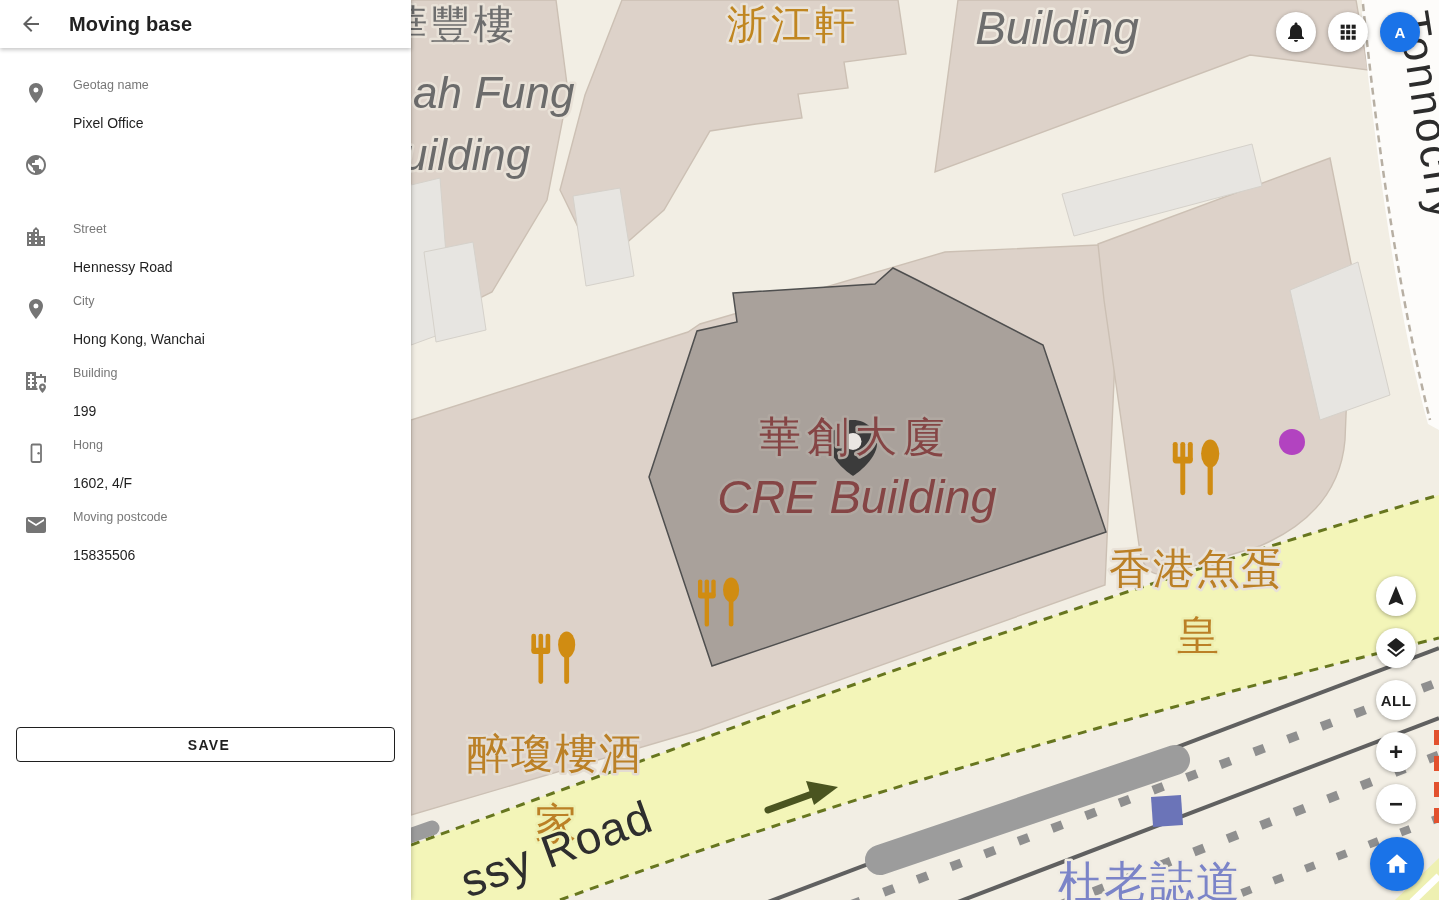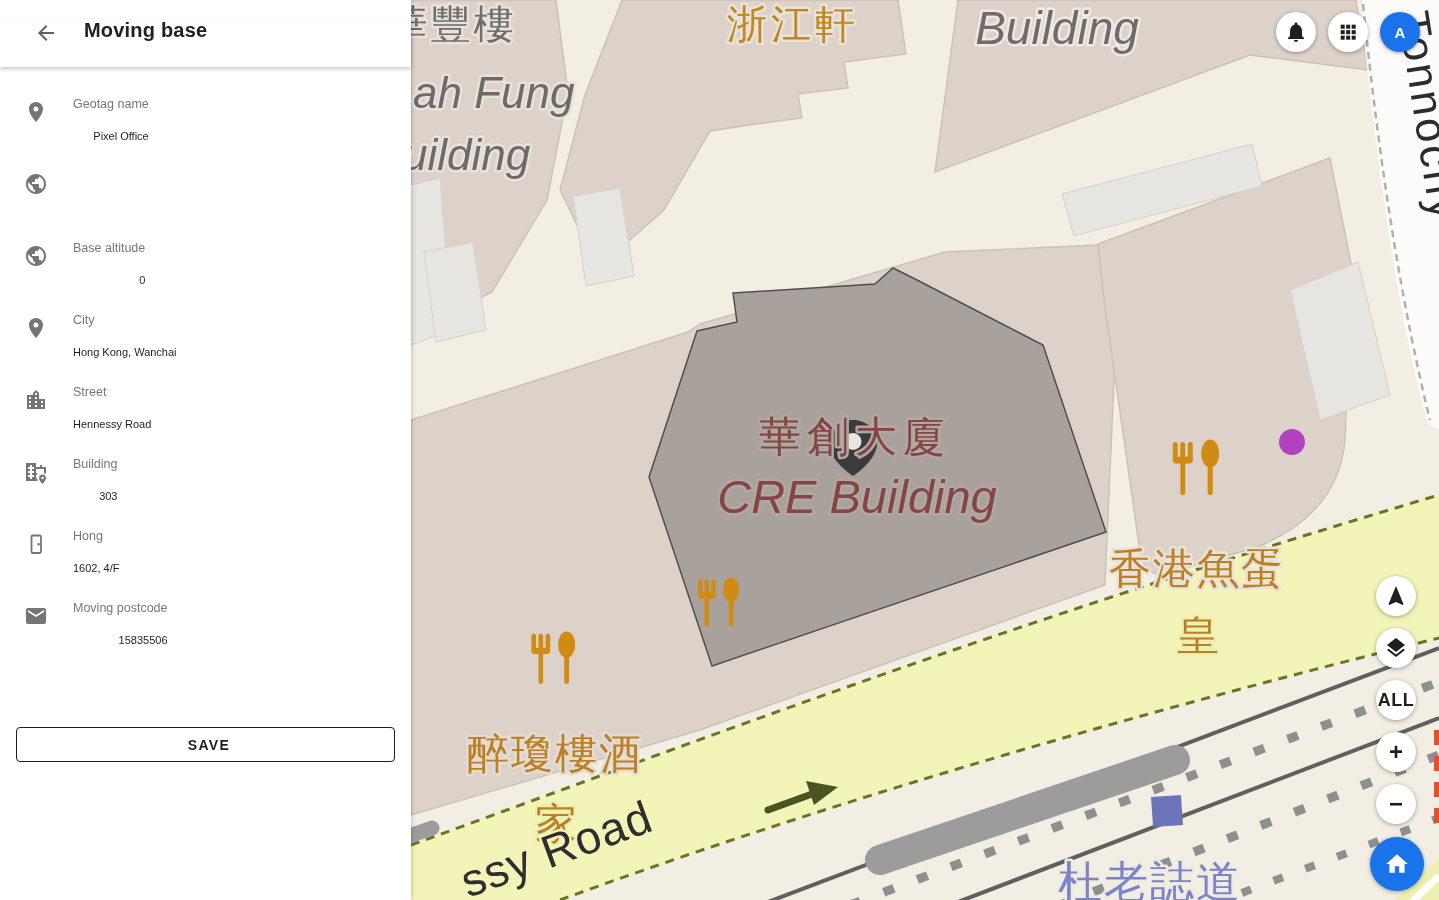--- a/index.html
+++ b/index.html
@@ -13,39 +13,39 @@
   .map svg.mapsvg { position:absolute; left:0; top:0; }
   .map text { font-family:"Liberation Sans","DejaVu Sans",sans-serif; paint-order:stroke; stroke-linejoin:round; }
 
   
   .fab { position:absolute; width:40px; height:40px; border-radius:50%;
          background:#fff; border:none; display:flex; align-items:center; justify-content:center;
          box-shadow:0 1px 4px rgba(0,0,0,.35); cursor:pointer; padding:0; }
   .fab svg { display:block; }
   .fab--primary { background:#1a73e8; color:#fff; }
   .fab--big { width:54px; height:54px; }
-  .fab--text { font-size:18px; font-weight:bold; letter-spacing:.5px; color:#1f1f1f; }
+  .fab--text { font-size:15px; font-weight:bold; letter-spacing:.5px; color:#1f1f1f; }
   .fab--glyph { font-size:24px; font-weight:bold; color:#1f1f1f; line-height:1; }
   .avatar-letter { font-size:15px; font-weight:bold; color:#fff; }
 
   
   .sidebar { position:absolute; left:0; top:0; width:411px; height:900px;
              background:#fff; z-index:10; box-shadow:0 0 5px rgba(0,0,0,.28); }
-  .appbar { position:relative; height:48px; background:#fff; display:flex; align-items:flex-start;
-            box-shadow:0 2px 4px rgba(0,0,0,.22); z-index:2; padding-left:32px;margin-top:19px; }
+  .appbar { position:relative; height:48px; background:#fff; display:flex; align-items:center;
+            box-shadow:0 2px 4px rgba(0,0,0,.22); z-index:2; padding-left:17px; }
   .back-btn { background:none; border:none; width:28px; height:28px; cursor:pointer;
               display:flex; align-items:center; justify-content:center; padding:0; }
   .appbar h1 { font-size:20px; font-weight:bold; color:#212121; margin-left:24px; letter-spacing:.2px; }
 
   .fields { padding-top:22px; }
   .field { height:72px; display:flex; align-items:flex-start; padding:4px 0 0 24px; cursor:pointer; }
   .field .ficon { width:24px; height:24px; margin-top:7px; flex:0 0 24px; }
   .field .ftexts { margin-left:25px; }
   .flabel { font-size:12.5px; color:#777; line-height:16px; padding-top:3px; }
-  .fvalue { font-size:11px; color:#1f1f1f; line-height:20px; margin-top:14px;text-align:right; }
+  .fvalue { font-size:14px; color:#1f1f1f; line-height:20px; margin-top:20px; }
 
   .save-btn { position:absolute; left:16px; top:727px; width:379px; height:35px;
               background:#fff; border:1px solid #1f1f1f; border-radius:4px;
               font-size:14px; font-weight:bold; letter-spacing:1.3px; color:#1f1f1f;
               cursor:pointer; font-family:inherit;padding-left:7px; }
 </style>
 </head>
 <body>
 
 <div id="app">
@@ -203,59 +203,50 @@
           <div class="fvalue">Pixel Office</div>
         </div>
       </div>
 
       <div class="field">
         <svg class="ficon" viewBox="0 0 24 24">
           <path fill="#757575" d="M12 2C6.48 2 2 6.48 2 12s4.48 10 10 10 10-4.48 10-10S17.52 2 12 2zm-1 17.93c-3.95-.49-7-3.85-7-7.93 0-.62.08-1.21.21-1.79L9 15v1c0 1.1.9 2 2 2v1.93zm6.9-2.54c-.26-.81-1-1.39-1.9-1.39h-1v-3c0-.55-.45-1-1-1H8v-2h2c.55 0 1-.45 1-1V7h2c1.1 0 2-.9 2-2v-.41c2.93 1.19 5 4.06 5 7.41 0 2.08-.8 3.97-2.1 5.39z"></path>
         </svg>
       </div>
 
-      <div class="field">
-        <svg class="ficon" viewBox="0 0 24 24">
-          <path fill="#757575" d="M12 2C6.48 2 2 6.48 2 12s4.48 10 10 10 10-4.48 10-10S17.52 2 12 2zm-1 17.93c-3.95-.49-7-3.85-7-7.93 0-.62.08-1.21.21-1.79L9 15v1c0 1.1.9 2 2 2v1.93zm6.9-2.54c-.26-.81-1-1.39-1.9-1.39h-1v-3c0-.55-.45-1-1-1H8v-2h2c.55 0 1-.45 1-1V7h2c1.1 0 2-.9 2-2v-.41c2.93 1.19 5 4.06 5 7.41 0 2.08-.8 3.97-2.1 5.39z"></path>
-        </svg>
-        <div class="ftexts">
-          <div class="flabel">Base altitude</div>
-          <div class="fvalue">0</div>
-        </div>
-      </div>
-
+
+
+      <div class="field">
+        <svg class="ficon" viewBox="0 0 24 24">
+          <path fill="#757575" d="M15 11V5l-3-3-3 3v2H3v14h18V11h-6zm-8 8H5v-2h2v2zm0-4H5v-2h2v2zm0-4H5V9h2v2zm6 8h-2v-2h2v2zm0-4h-2v-2h2v2zm0-4h-2V9h2v2zm0-4h-2V5h2v2zm6 12h-2v-2h2v2zm0-4h-2v-2h2v2z"></path>
+        </svg>
+        <div class="ftexts">
+          <div class="flabel">Street</div>
+          <div class="fvalue">Hennessy Road</div>
+        </div>
+      </div>
 
       <div class="field">
         <svg class="ficon" viewBox="0 0 24 24">
           <path fill="#757575" d="M12 2C8.13 2 5 5.13 5 9c0 5.25 7 13 7 13s7-7.75 7-13c0-3.87-3.13-7-7-7zm0 9.5A2.5 2.5 0 1 1 12 6.5a2.5 2.5 0 0 1 0 5z"></path>
         </svg>
         <div class="ftexts">
           <div class="flabel">City</div>
           <div class="fvalue">Hong Kong, Wanchai</div>
         </div>
       </div>
 
       <div class="field">
         <svg class="ficon" viewBox="0 0 24 24">
-          <path fill="#757575" d="M15 11V5l-3-3-3 3v2H3v14h18V11h-6zm-8 8H5v-2h2v2zm0-4H5v-2h2v2zm0-4H5V9h2v2zm6 8h-2v-2h2v2zm0-4h-2v-2h2v2zm0-4h-2V9h2v2zm0-4h-2V5h2v2zm6 12h-2v-2h2v2zm0-4h-2v-2h2v2z"></path>
-        </svg>
-        <div class="ftexts">
-          <div class="flabel">Street</div>
-          <div class="fvalue">Hennessy Road</div>
-        </div>
-      </div>
-
-      <div class="field">
-        <svg class="ficon" viewBox="0 0 24 24">
           <path fill="#757575" d="M12 7V3H2v18h11.5v-2H4V5h6v14h2.5v-2H12v-2h1v-2h-1V9h8v4.5h2V7H12zM6 19H4v-2h2v2zm0-4H4v-2h2v2zm0-4H4V9h2v2zm0-4H4V5h2v2zm4 12H8v-2h2v2zm0-4H8v-2h2v2zm0-4H8V9h2v2zm0-4H8V5h2v2zm8-2h-2v2h2v-2z"></path>
           <path fill="#757575" d="M18.5 14.5c-1.93 0-3.5 1.57-3.5 3.5 0 2.6 3.5 6 3.5 6s3.5-3.4 3.5-6c0-1.93-1.57-3.5-3.5-3.5zm0 4.7a1.2 1.2 0 1 1 0-2.4 1.2 1.2 0 0 1 0 2.4z"></path>
         </svg>
         <div class="ftexts">
           <div class="flabel">Building</div>
-          <div class="fvalue">303</div>
+          <div class="fvalue">199</div>
         </div>
       </div>
 
       <div class="field">
         <svg class="ficon" viewBox="0 0 24 24">
           <rect x="7.5" y="3.5" width="9.5" height="17.5" rx="1.2" fill="none" stroke="#757575" stroke-width="1.8"></rect>
           <circle cx="14.6" cy="12.3" r="1.2" fill="#757575"></circle>
         </svg>
         <div class="ftexts">
           <div class="flabel">Hong</div>

